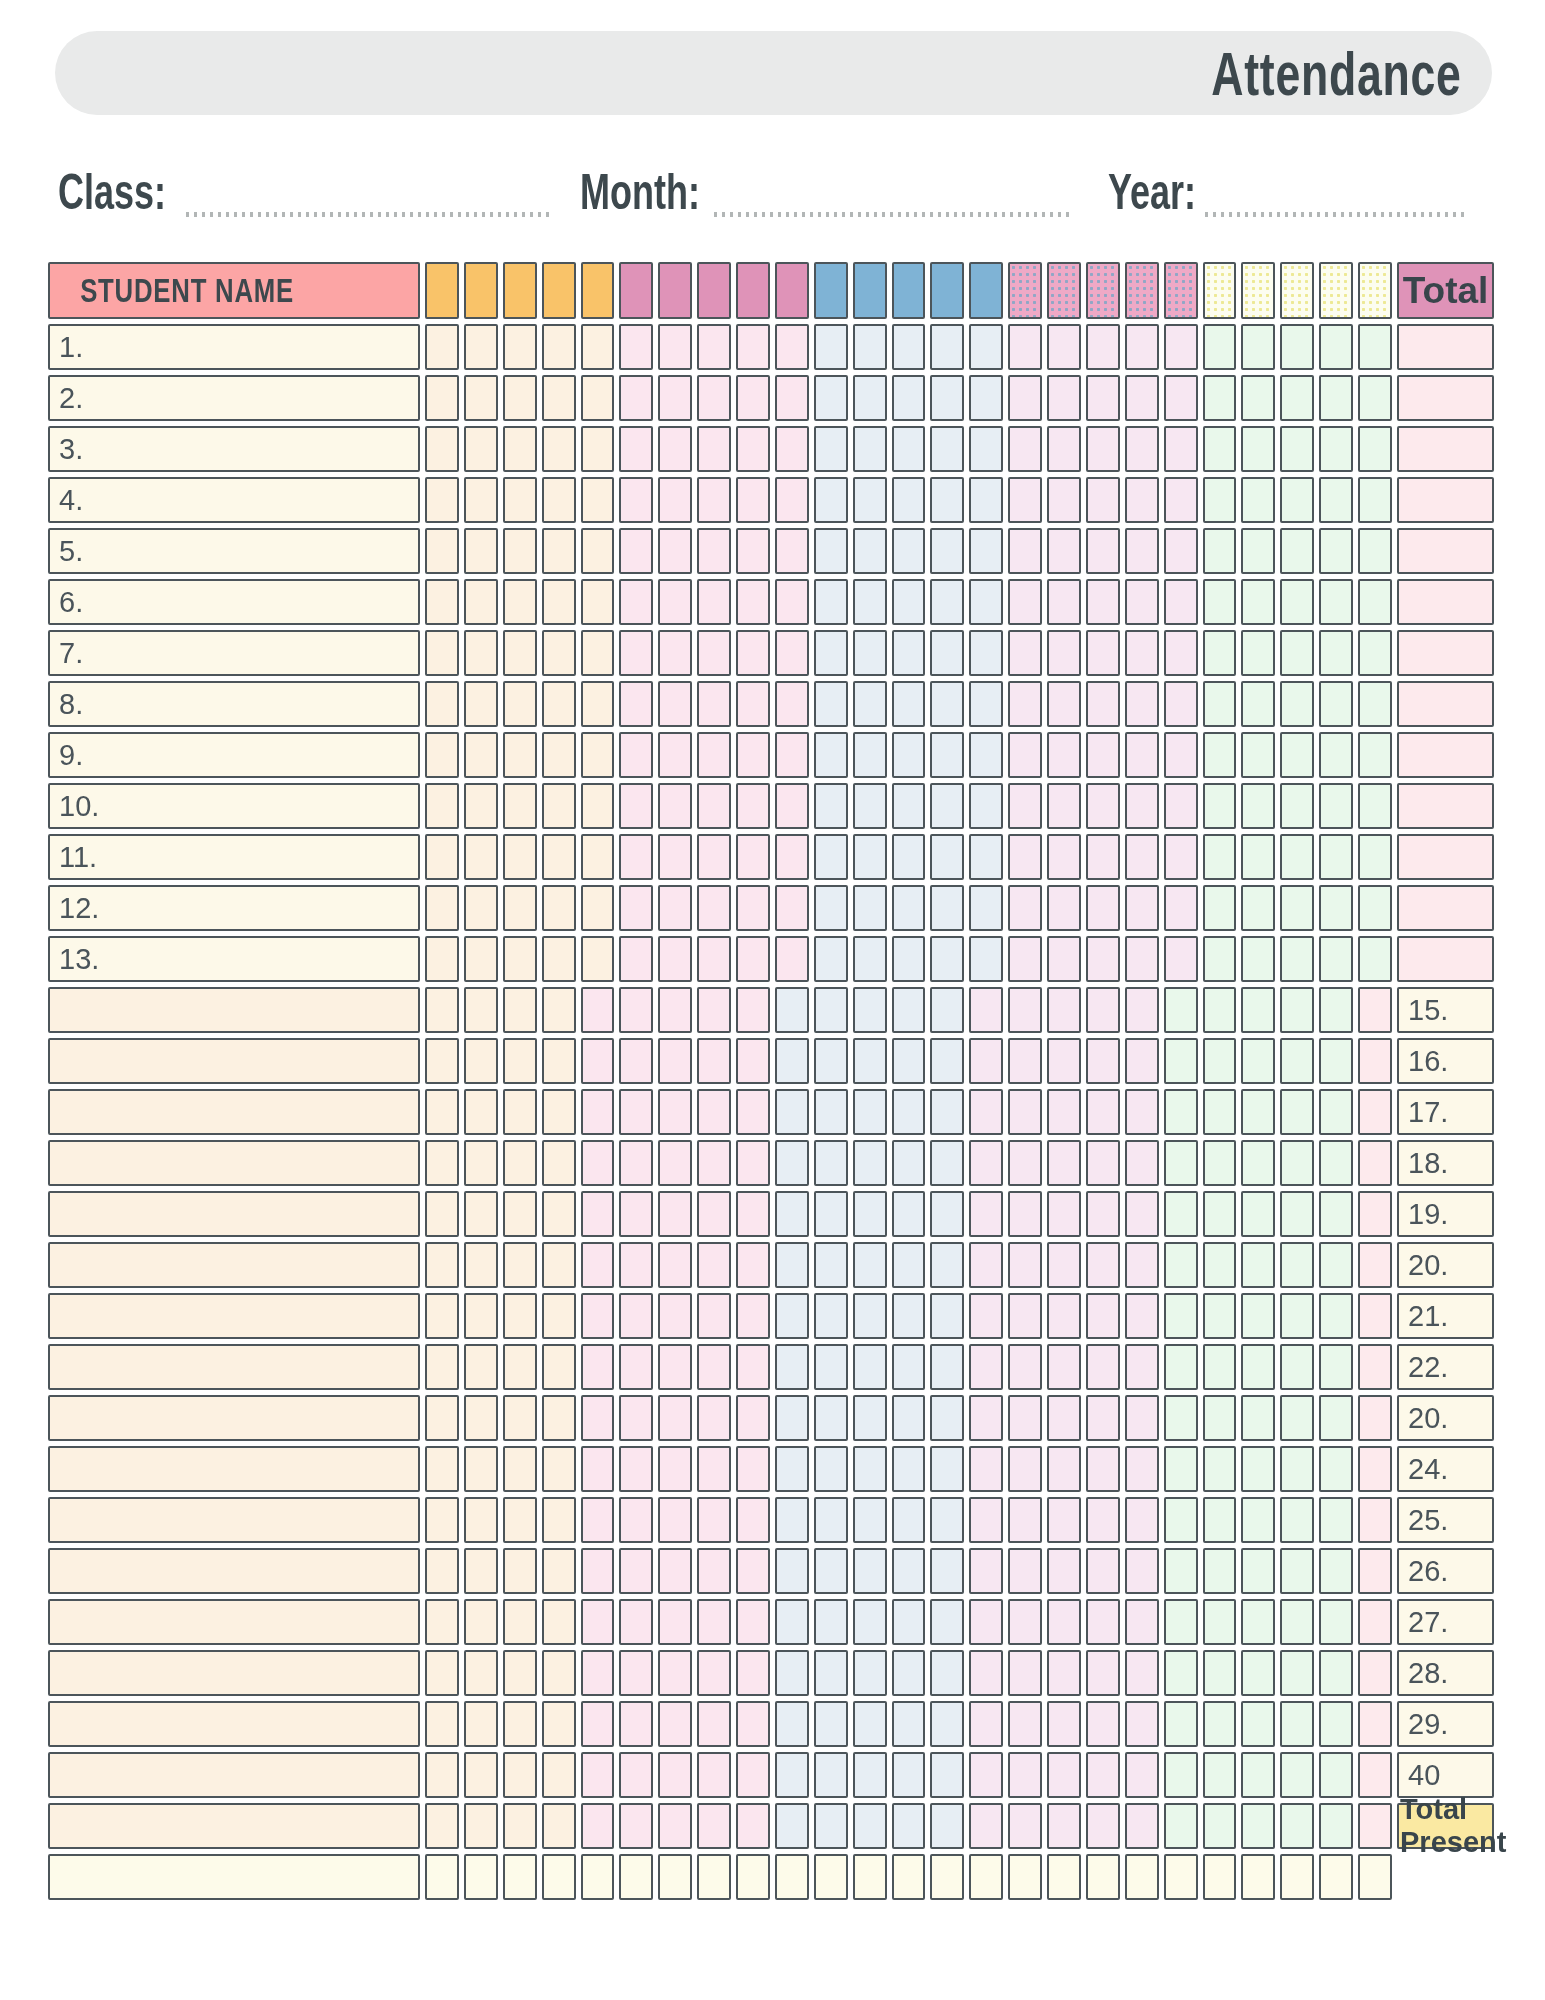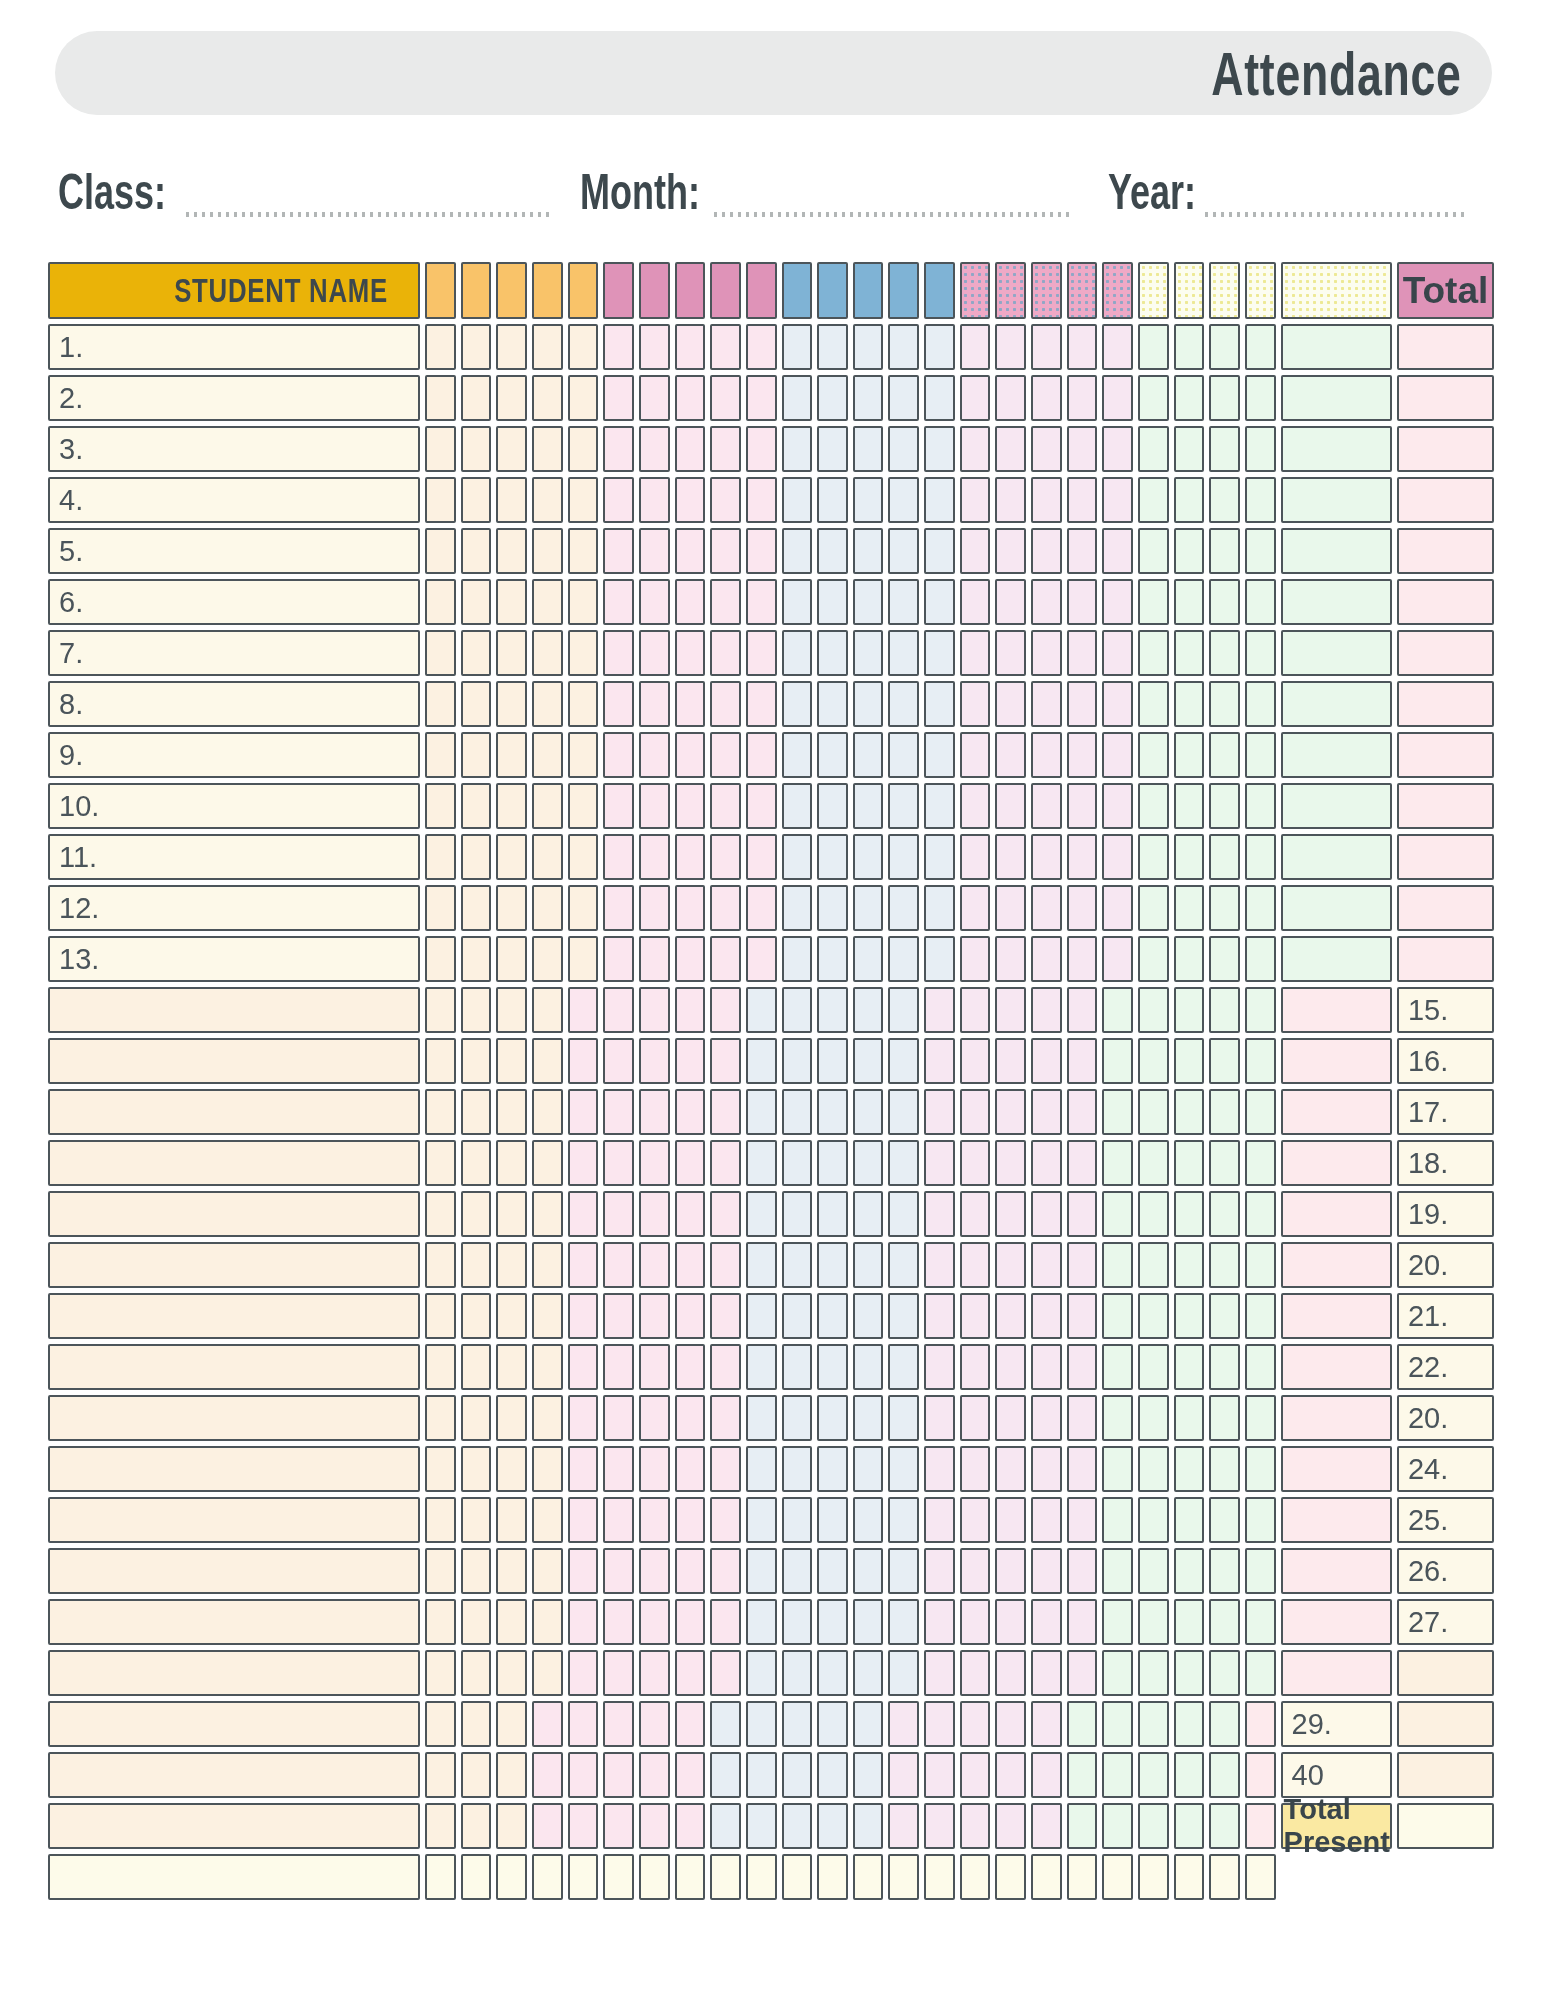--- a/index.html
+++ b/index.html
@@ -39,21 +39,21 @@
     position:absolute;left:48px;top:262px;width:1446px;
     display:grid;
     grid-template-columns:372px repeat(25,1fr) 97px;
     grid-template-rows:57px repeat(31,46px);
     gap:5px;
   }
   .cell{
     border:2px solid #4c555a;border-radius:2px;box-sizing:border-box;
     display:flex;align-items:center;
   }
-  .hdr-name{background:#eab308;justify-content:flex-end;}
+  .hdr-name{background:#fca5a5;justify-content:flex-start;}
   .hdr-name .condensed{font-size:33px;transform:scaleX(0.78);transform-origin:50% 50%;letter-spacing:1px;}
   .hdr-total{background:#df93b8;justify-content:center;font-weight:bold;font-size:37px;color:#39454b;}
   .w1h{background:#f9c369;}
   .w2h{background:#df93b8;}
   .w3h{background:#7fb3d5;}
   .w4h{background-color:#efa9c6;background-image:radial-gradient(#90a7c6 1.4px,transparent 1.5px);background-size:7px 7px;}
   .w5h{background-color:#fcfdf0;background-image:radial-gradient(#ede995 1.4px,transparent 1.5px);background-size:7px 7px;}
   .w1b{background:#fcf1e1;}
   .w2b{background:#fbe6ef;}
   .w3b{background:#e7eef4;}
@@ -831,20 +831,21 @@
     <div class="cell w4b"></div>
     <div class="cell w4b"></div>
     <div class="cell w4b"></div>
     <div class="cell w4b"></div>
     <div class="cell w5b"></div>
     <div class="cell w5b"></div>
     <div class="cell w5b"></div>
     <div class="cell w5b"></div>
     <div class="cell w5b"></div>
     <div class="cell row-total"></div>
+    <div class="cell name-cell">28.</div>
     <div class="cell w1b"></div>
     <div class="cell w1b"></div>
     <div class="cell w1b"></div>
     <div class="cell w1b"></div>
     <div class="cell w1b"></div>
     <div class="cell w2b"></div>
     <div class="cell w2b"></div>
     <div class="cell w2b"></div>
     <div class="cell w2b"></div>
     <div class="cell w2b"></div>

